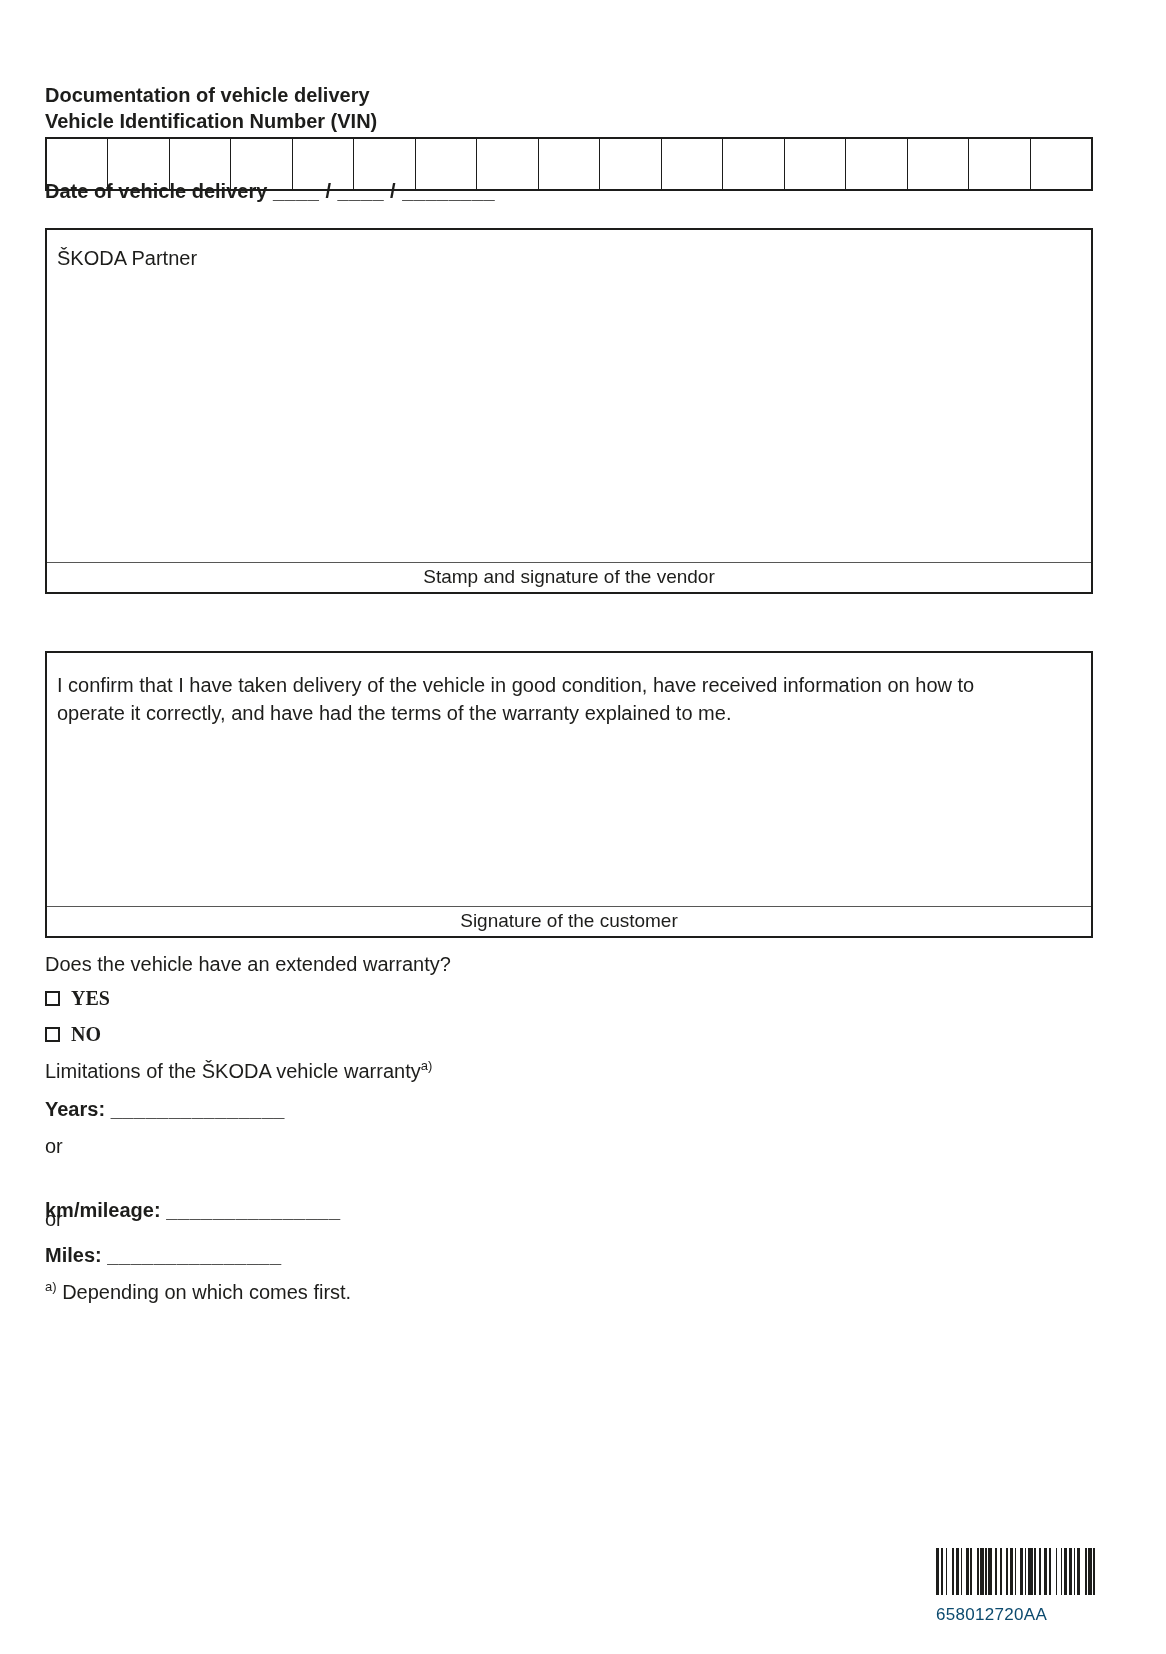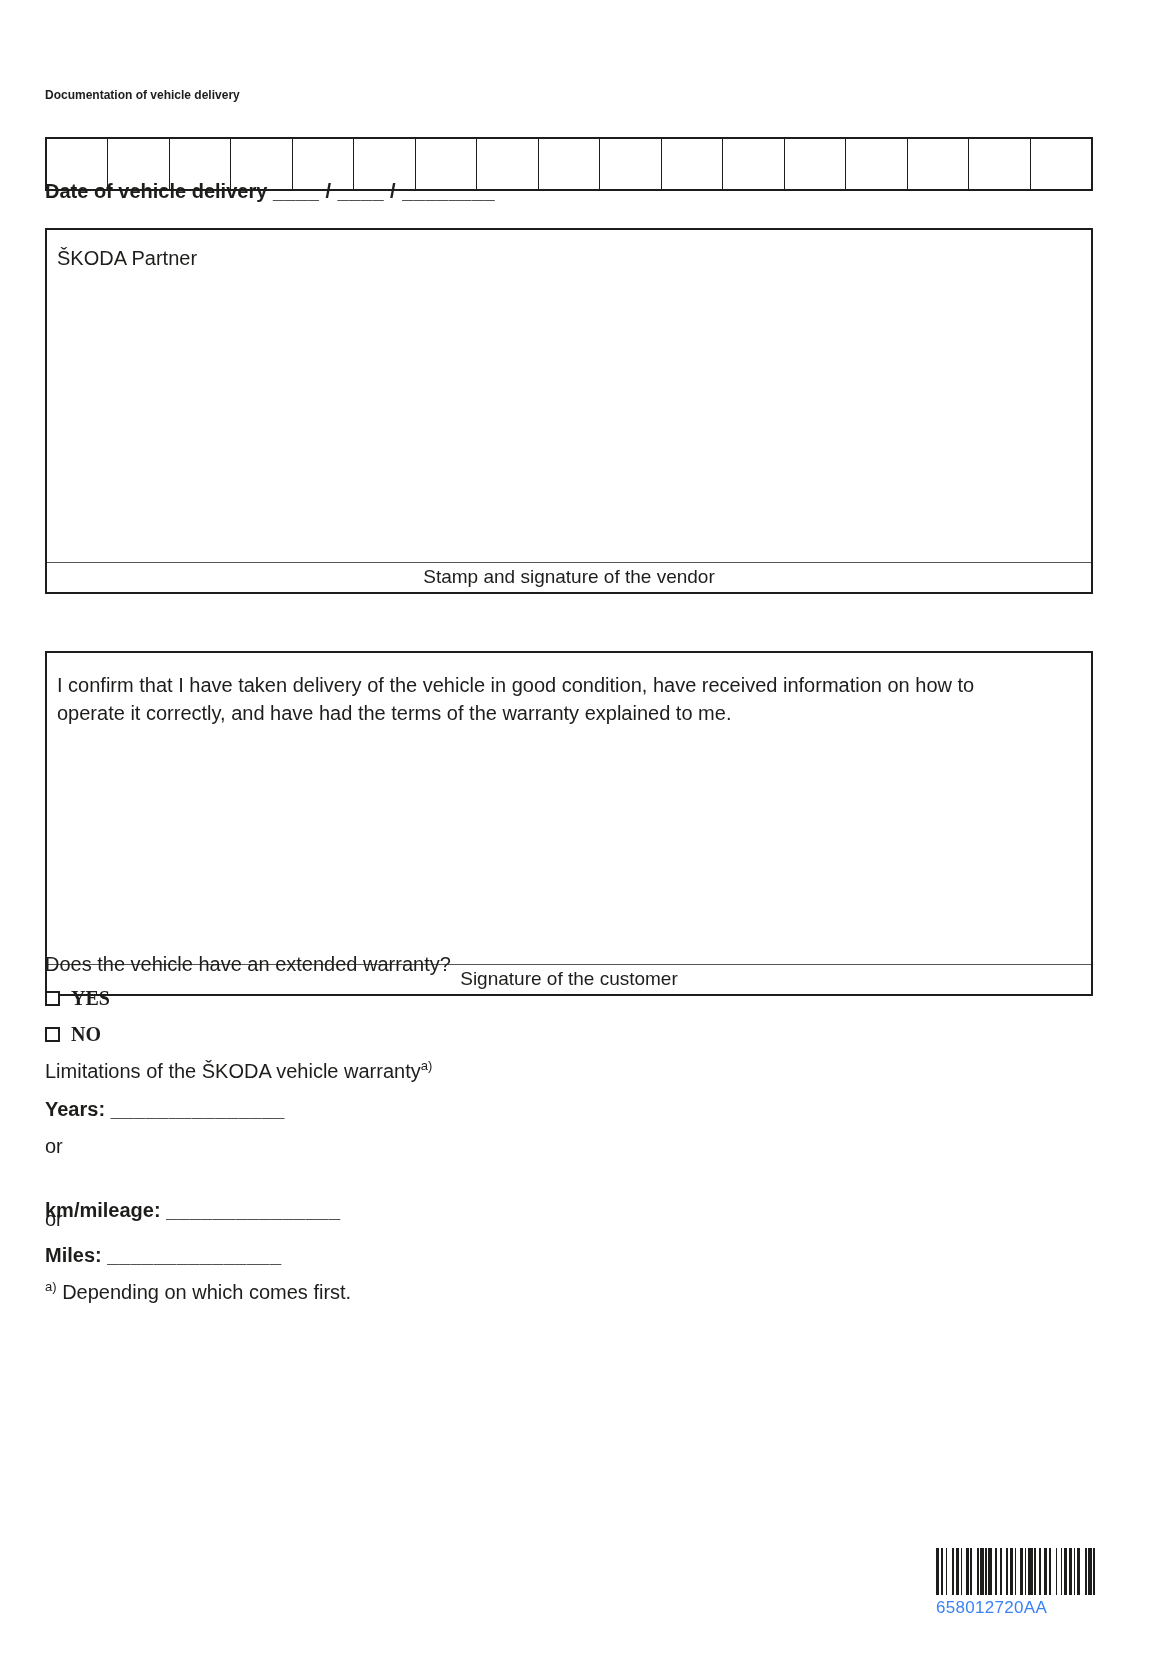--- a/index.html
+++ b/index.html
@@ -14,21 +14,21 @@
     font-family: "Liberation Sans", sans-serif;
     color: #1d1d1b;
     overflow: hidden;
   }
   .abs { position: absolute; }
 
   
   .title-block {
     left: 45px;
     top: 82px;
-    font-size: 12px;
+    font-size: 20px;
     font-weight: bold;
     line-height: 26px;
   }
 
   
   .vin-table {
     left: 45px;
     top: 137px;
     width: 1048px;
     height: 54px;
@@ -54,21 +54,21 @@
   
   .frame {
     left: 45px;
     width: 1048px;
     border: 2px solid #1d1d1b;
     box-sizing: border-box;
     display: flex;
     flex-direction: column;
   }
   .vendor-frame { top: 228px; height: 366px; }
-  .customer-frame { top: 651px; height: 345px; }
+  .customer-frame { top: 651px; height: 287px; }
   .frame-content {
     flex: 1 1 auto;
     font-size: 20px;
     line-height: 28px;
   }
   .vendor-frame .frame-content { padding: 14px 10px; }
   .customer-frame .frame-content { padding: 18px 10px; }
   .frame-content p { margin: 0; max-width: 975px; }
   .frame-caption {
     border-top: 1px solid #575756;
@@ -118,30 +118,31 @@
 
   
   .barcode-block {
     left: 936px;
     top: 1548px;
     width: 170px;
   }
   .barcode-svg { display: block; }
   .barcode-text {
     font-size: 17px;
-    margin-top: 3px;
+    margin-top: 10px;
     letter-spacing: 0.3px;
-    color: #3b82f6;
+    color: #0c4a6e;
   }
 </style>
 </head>
 <body>
 
 <div class="abs title-block">
   <div>Documentation of vehicle delivery</div>
+  <div>Vehicle Identification Number (VIN)</div>
 </div>
 
 <div class="abs vin-table">
     <div class="vin-cell"></div>
     <div class="vin-cell"></div>
     <div class="vin-cell"></div>
     <div class="vin-cell"></div>
     <div class="vin-cell"></div>
     <div class="vin-cell"></div>
     <div class="vin-cell"></div>

